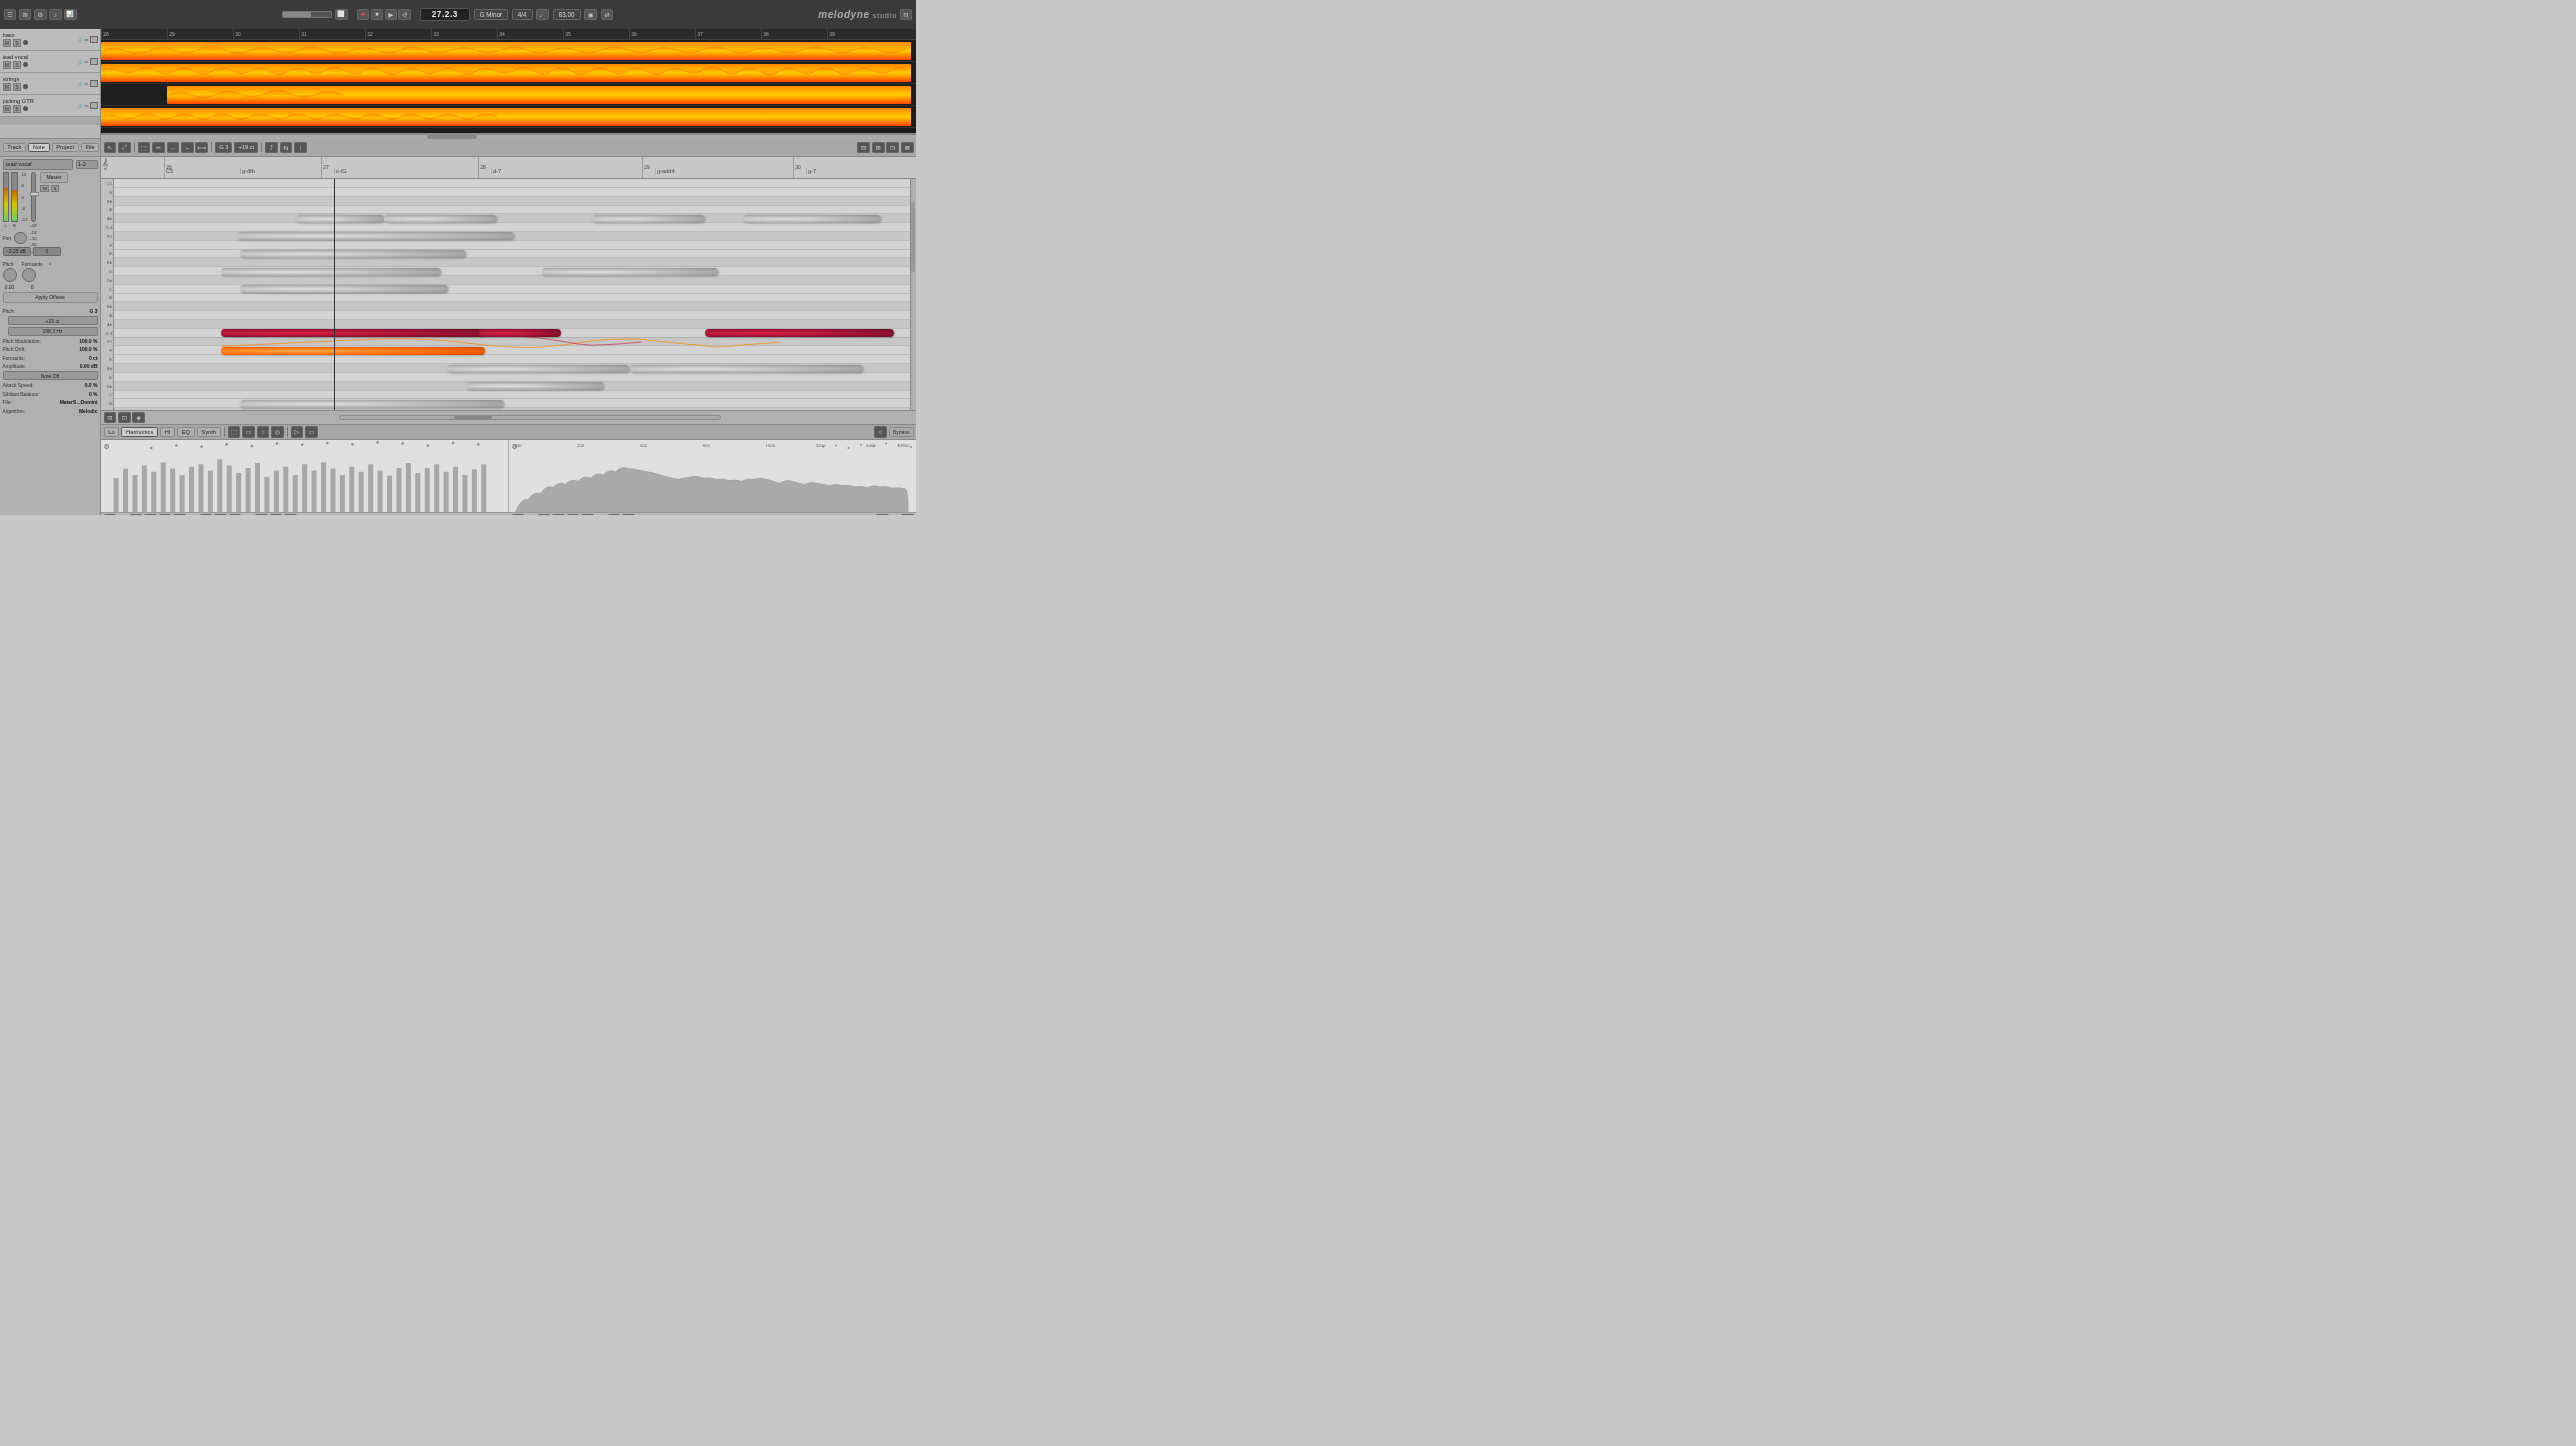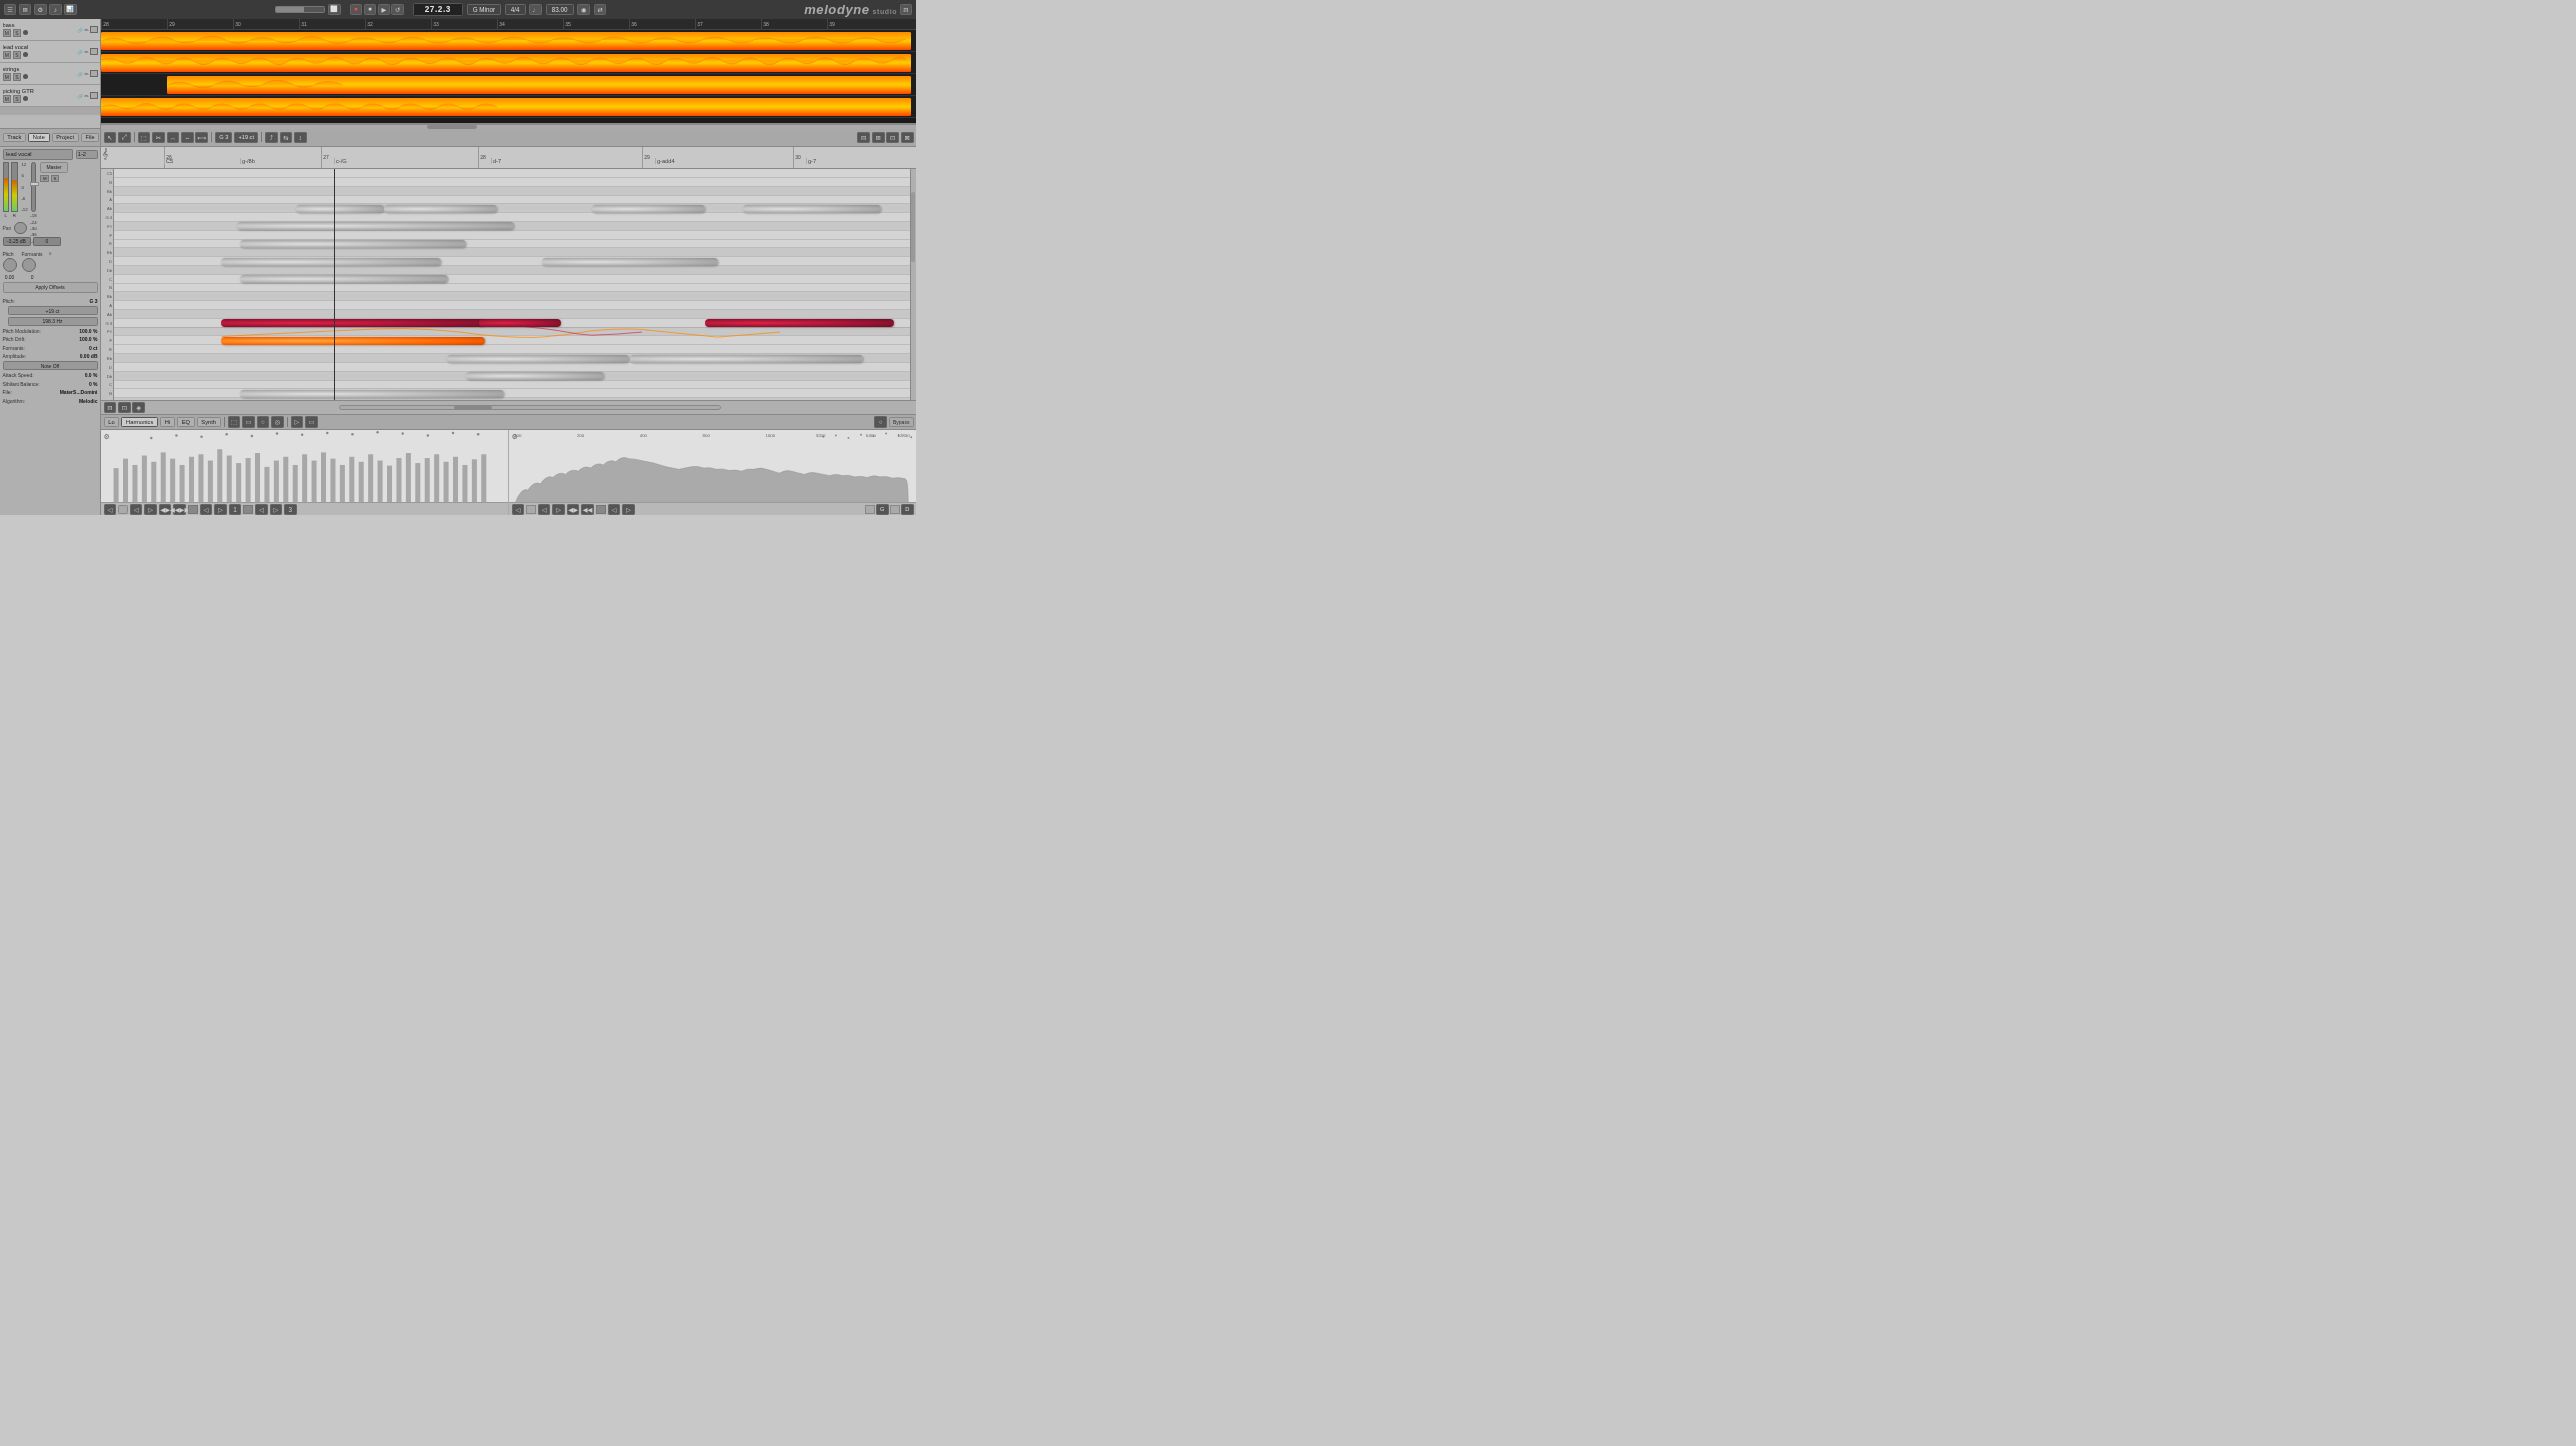--- a/index.html
+++ b/index.html
@@ -9,21 +9,21 @@
       background: #c8c8c8;
       font-family: Arial, Helvetica, sans-serif;
       font-size: 6.3px;
       color: #111;
       overflow: hidden;
       position: relative;
     }
 
     
     #top-toolbar {
-      height: 19px;
+      height: 29px;
       background: #3a3a3a;
       display: flex;
       align-items: center;
       padding: 0 3.8px;
       gap: 2.5px;
       position: relative;
     }
     #top-toolbar .logo-area {
       margin-left: auto;
       color: #e0e0e0;
@@ -625,21 +625,21 @@
     <div class="transport-display">27.2.3</div>
     <div class="key-display">G Minor</div>
     <div class="key-display">4/4</div>
     <div class="icon-btn">♩</div>
     <div class="key-display">83.00</div>
     <div class="icon-btn">◉</div>
     <div class="icon-btn">⇄</div>
   </div>
 
   <div class="logo-area">
-    <span style="color:#aaa; font-size:13px;">melodyne</span>
+    <span style="color:#aaa; font-size:10px;">melodyne</span>
     <span style="color:#888; font-size:7px; font-style:normal;"> studio</span>
   </div>
   <div class="icon-btn">⊟</div>
 </div>
 
 <div id="main-layout">
 
   <div id="left-panel">
 
     <div id="tracks-section">

